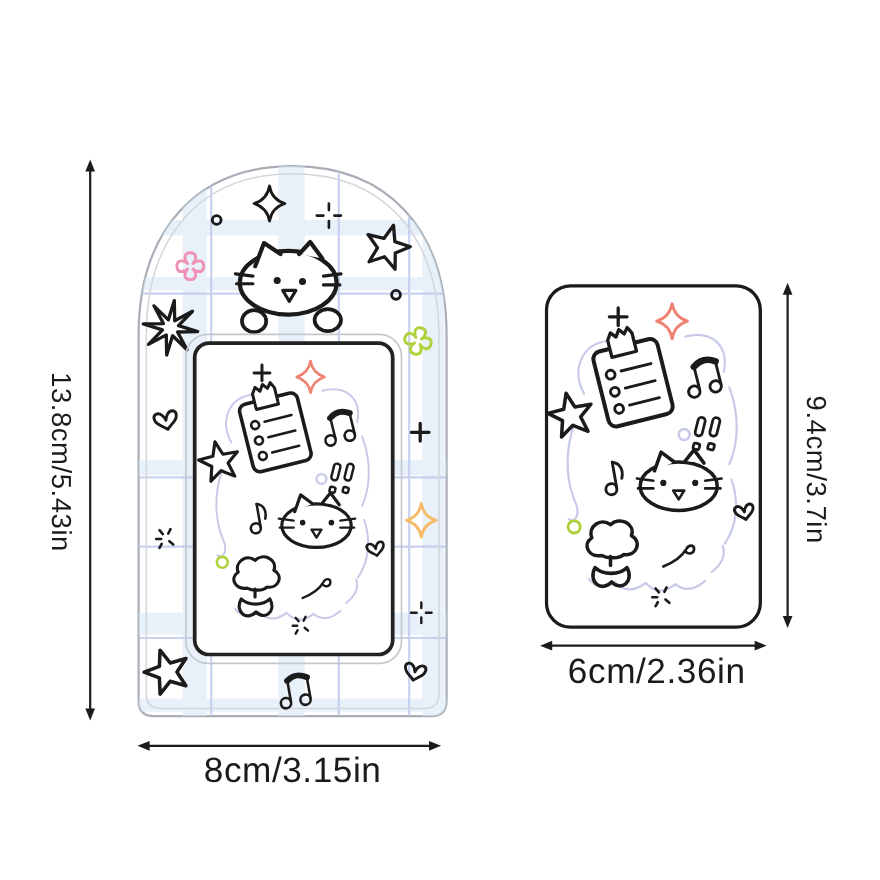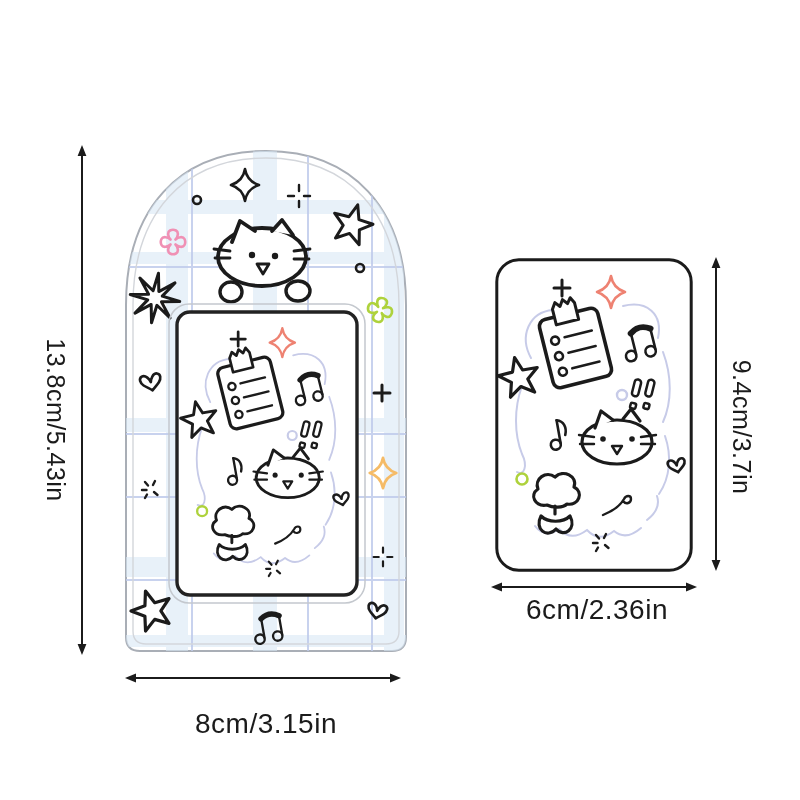--- a/index.html
+++ b/index.html
@@ -1,19 +1,19 @@
 <!DOCTYPE html>
 <html><head>
 <meta charset="utf-8">
 <style>
   html,body{margin:0;padding:0;background:#fff;}
   .stage{position:relative;width:800px;height:800px;background:#ffffff;overflow:hidden;
          font-family:"Liberation Sans", sans-serif;color:#1b1b1b;}
   .abs{position:absolute;}
-  .dim-label{position:absolute;font-size:28px;letter-spacing:.5px;color:#1b1b1b;white-space:nowrap;
+  .dim-label{position:absolute;font-size:32px;letter-spacing:.5px;color:#1b1b1b;white-space:nowrap;
              transform:translate(-50%,-50%);}
   .dim-label.vert{font-size:25px;transform:translate(-50%,-50%) rotate(90deg);}
   svg{display:block;}
 </style>
 </head>
 <body>
 
 <div class="stage">
 
   <svg width="0" height="0" style="position:absolute" aria-hidden="true">
@@ -159,21 +159,21 @@
     <path d="M 8 1 L 3.6 12 L 12.4 12 Z" fill="#1b1b1b"></path>
     <path d="M 8 511 L 3.6 500 L 12.4 500 Z" fill="#1b1b1b"></path>
   </svg>
   <div class="dim-label vert" style="left:55px;top:420px">13.8cm/5.43in</div>
 
   <svg class="abs" style="left:124px;top:670px" width="278" height="16" viewBox="0 0 278 16">
     <line x1="10" y1="8" x2="268" y2="8" stroke="#1b1b1b" stroke-width="2"></line>
     <path d="M 1 8 L 12 3.6 L 12 12.4 Z" fill="#1b1b1b"></path>
     <path d="M 277 8 L 266 3.6 L 266 12.4 Z" fill="#1b1b1b"></path>
   </svg>
-  <div class="dim-label" style="left:266px;top:724px">8cm/3.15in</div>
+  <div class="dim-label" style="left:266px;top:700px">8cm/3.15in</div>
 
   <svg class="abs" style="left:495px;top:258px" width="198" height="314" viewBox="0 0 198 314">
     <rect x="1.8" y="1.8" width="194.4" height="310.4" rx="22" fill="#ffffff" stroke="#1b1b1b" stroke-width="3"></rect>
     <use href="#card-art" x="0" y="0" width="198" height="314"></use>
   </svg>
 
   <svg class="abs" style="left:708px;top:256px" width="16" height="316" viewBox="0 0 16 316">
     <line x1="8" y1="10" x2="8" y2="306" stroke="#1b1b1b" stroke-width="2"></line>
     <path d="M 8 1 L 3.6 12 L 12.4 12 Z" fill="#1b1b1b"></path>
     <path d="M 8 315 L 3.6 304 L 12.4 304 Z" fill="#1b1b1b"></path>

